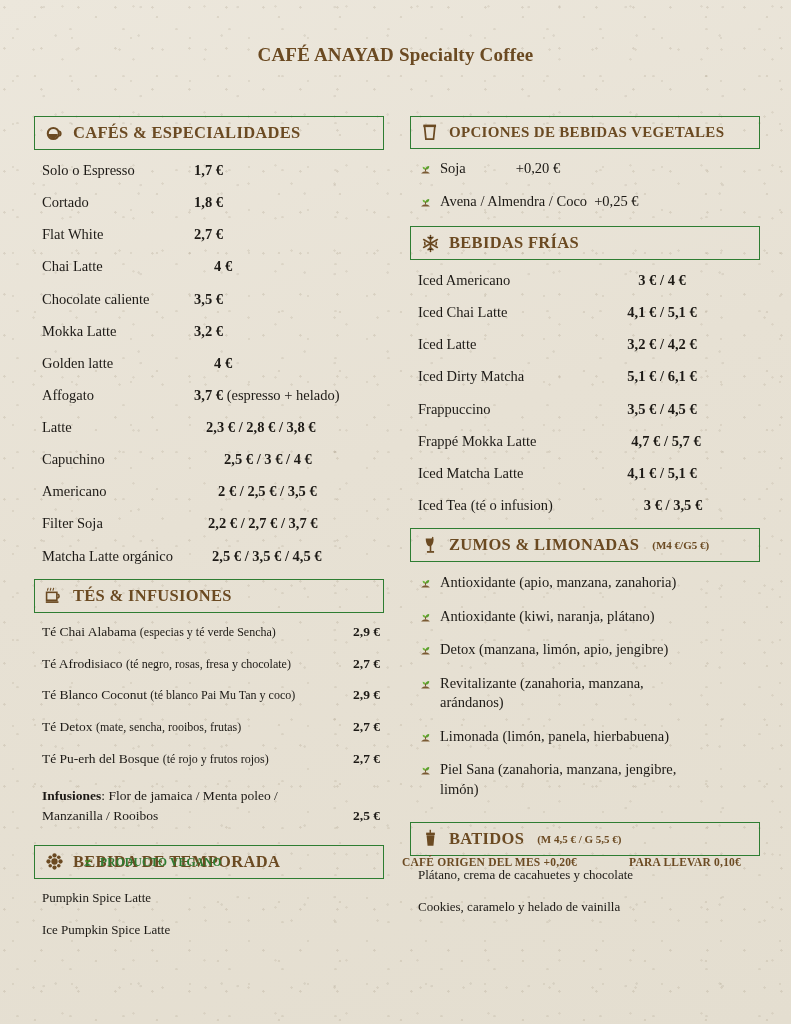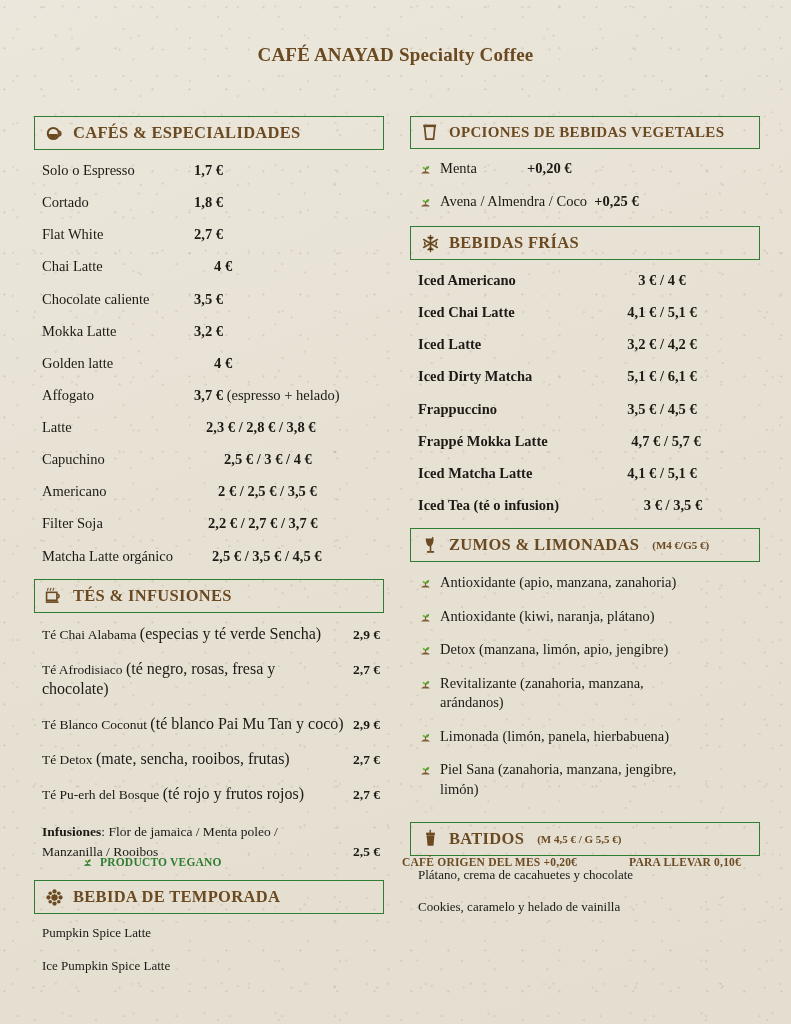--- a/index.html
+++ b/index.html
@@ -104,24 +104,24 @@
     white-space: nowrap;
     flex: 0 0 auto;
   }
   
   .coffee .row .nm { flex: 0 0 152px; }
   .coffee .row .pr { flex: 1 1 auto; text-align: left; }
   .coffee .row .pr .note { font-weight: normal; }
 
   .tea .row { margin-bottom: 15px; font-size: 13.5px; }
   .tea .row .nm { padding-right: 8px; }
-  .tea .row .sub { font-size: 16px; }
+  .tea .row .sub { font-size: 12px; }
   .tea .row .pr { font-size: 13.5px; }
 
-  .cold .row .nm { flex: 0 0 150px; font-weight: bold; }
+  .cold .row .nm { flex: 0 0 150px; }
   .cold .row .pr { flex: 1 1 auto; text-align: center; }
 
   .plain-row {
     font-size: 13px;
     margin-bottom: 16px;
     line-height: 1.3;
   }
 
   
   .veg-row {
@@ -131,21 +131,21 @@
     font-size: 14.5px;
     margin-bottom: 14px;
     line-height: 1.35;
   }
   .veg-row .sprout { flex: 0 0 15px; width: 15px; height: 15px; margin-top: 2px; }
   .veg-row .txt { flex: 1 1 auto; }
 
   .veg-opt { display: flex; align-items: baseline; gap: 7px; font-size: 14.5px; margin-bottom: 16px;}
   .veg-opt .sprout { flex: 0 0 15px; width: 15px; height: 15px; align-self: center;}
   .veg-opt .nm { flex: 0 0 auto; }
-  .veg-opt .pr { font-weight: bold; text-align: right; }
+  .veg-opt .pr { font-weight: normal; text-align: right; }
   .veg-opt .spacer { display:inline-block; width: 36px; }
 
   .footer {
     position: absolute;
     left: 0; right: 0;
     bottom: 44px;
     display: flex;
     align-items: center;
     padding: 0 40px;
     box-sizing: border-box;
@@ -320,21 +320,21 @@
         <span class="hdr-text" style="font-size:15px">OPCIONES DE BEBIDAS VEGETALES</span>
       </div>
       <div class="items">
         <div class="veg-opt">
           <svg class="sprout" viewBox="0 0 24 24">
             <path d="M12 14c0-4 2-6 6-6 0 4-2 6-6 6z" fill="#5aa02c"></path>
             <path d="M12 14c0-3-1.6-4.8-4.6-4.8 0 3 1.6 4.8 4.6 4.8z" fill="#6fb83a"></path>
             <rect x="11.2" y="12" width="1.6" height="5" fill="#7a5a33"></rect>
             <path d="M5 20c1.3-2.4 4-3.4 7-3.4s5.7 1 7 3.4z" fill="#7a5a33"></path>
           </svg>
-          <span class="nm">Menta</span>
+          <span class="nm">Soja</span>
           <span class="spacer"></span>
           <span class="pr">+0,20 €</span>
         </div>
         <div class="veg-opt">
           <svg class="sprout" viewBox="0 0 24 24">
             <path d="M12 14c0-4 2-6 6-6 0 4-2 6-6 6z" fill="#5aa02c"></path>
             <path d="M12 14c0-3-1.6-4.8-4.6-4.8 0 3 1.6 4.8 4.6 4.8z" fill="#6fb83a"></path>
             <rect x="11.2" y="12" width="1.6" height="5" fill="#7a5a33"></rect>
             <path d="M5 20c1.3-2.4 4-3.4 7-3.4s5.7 1 7 3.4z" fill="#7a5a33"></path>
           </svg>

